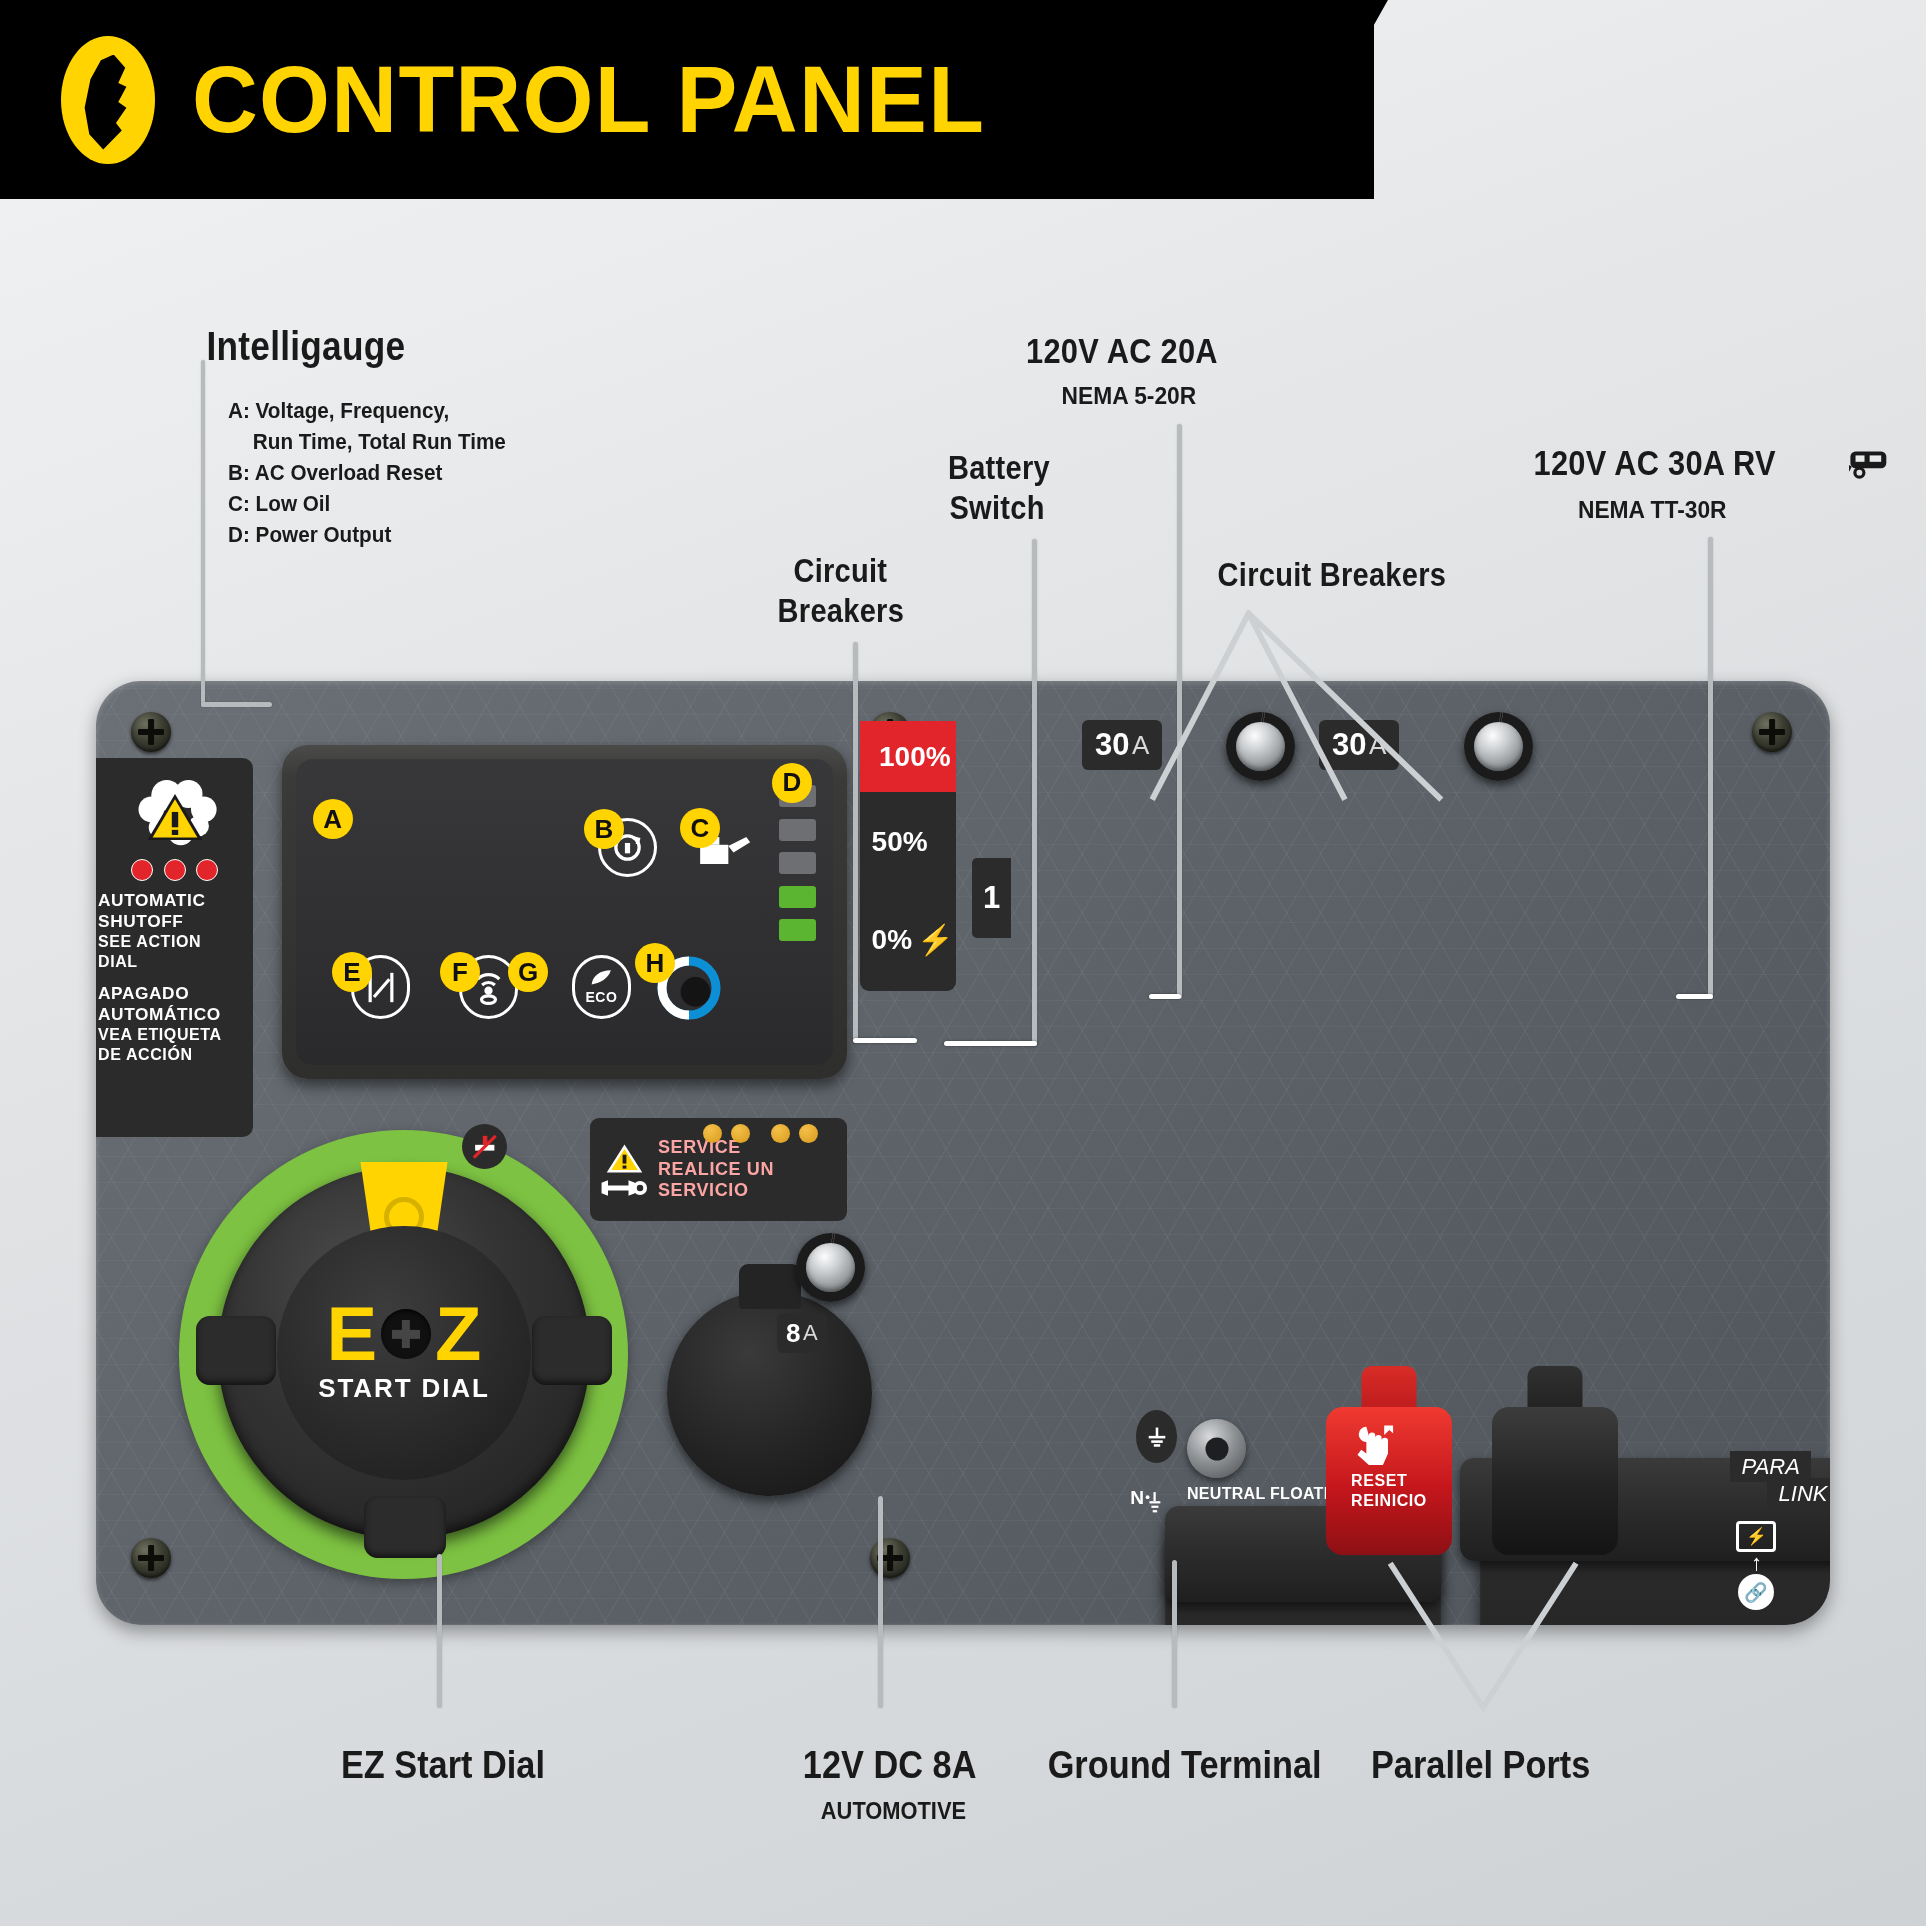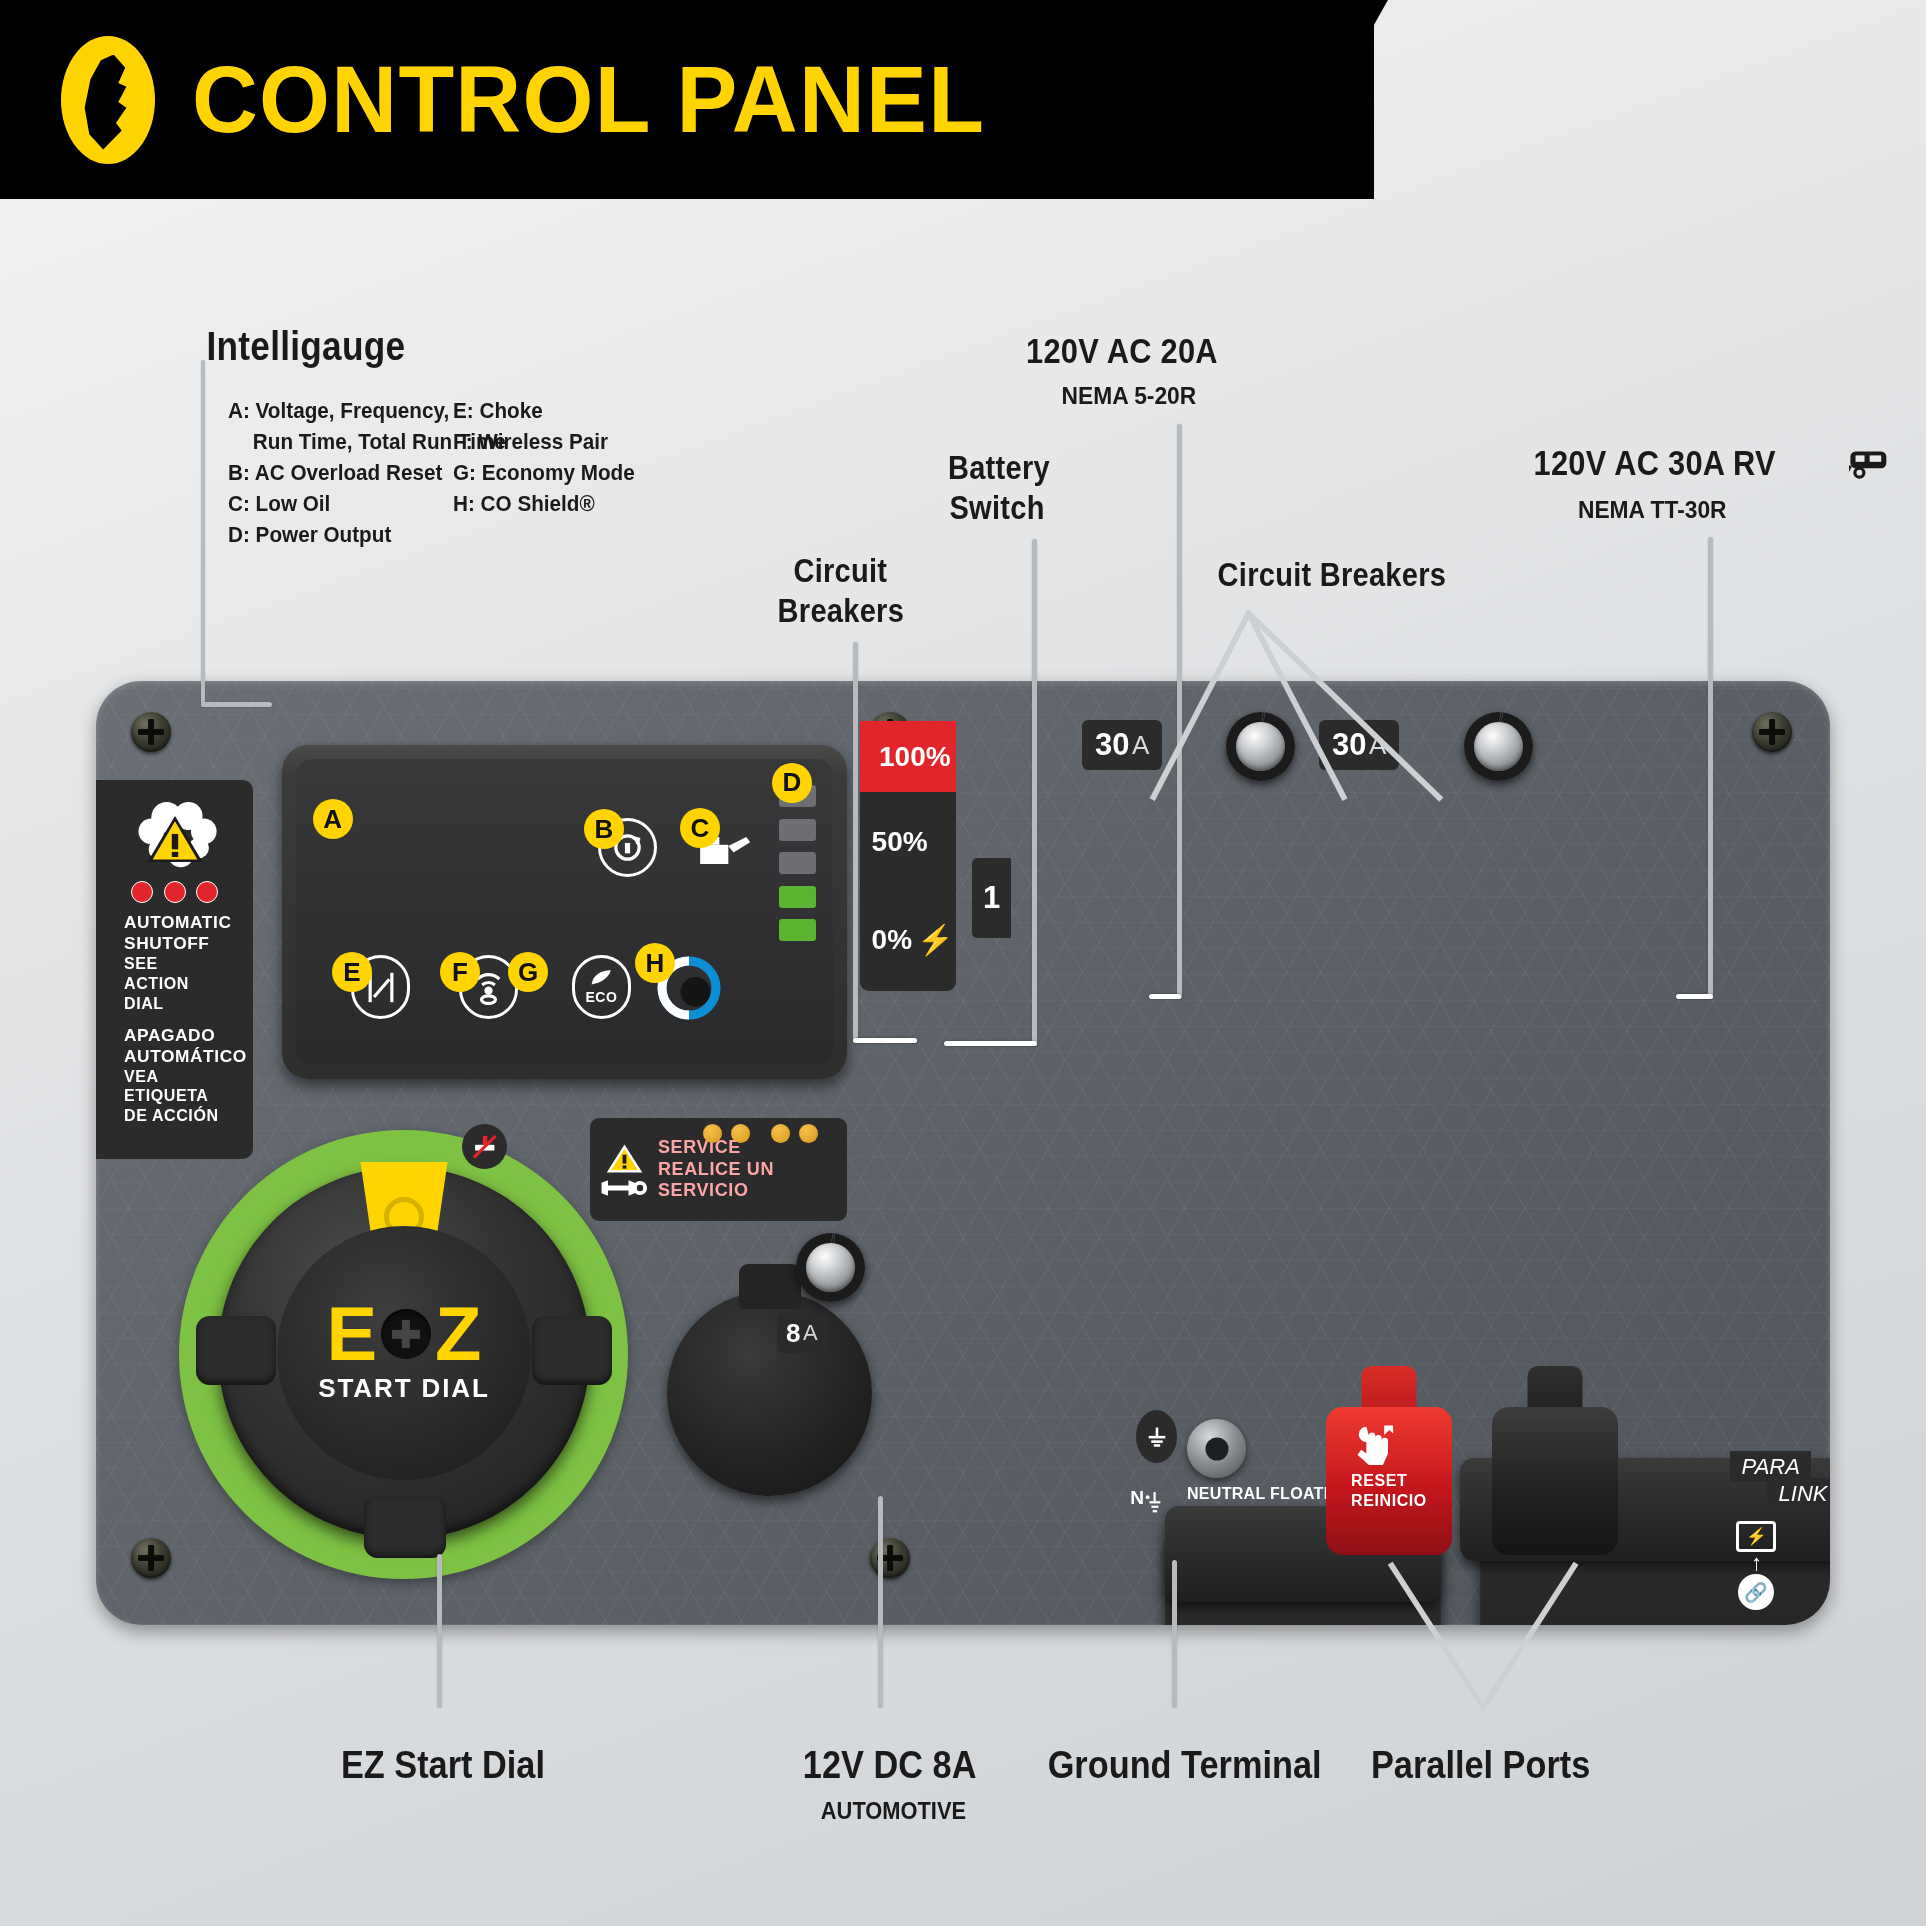--- a/index.html
+++ b/index.html
@@ -93,21 +93,21 @@
   }
   .screw::before,.screw::after{
     content:""; position:absolute; background:#0c0d08; border-radius:1.3px;
   }
   .screw::before{ left:50%; top:17%; width:5.8px; height:66%; transform:translateX(-50%); }
   .screw::after{ top:50%; left:17%; height:5.8px; width:66%; transform:translateY(-50%); }
 
   
   #warn-label{
     position:absolute; left:0px; top:77px; width:157px; height:379px;
-    background:#2b2b2b; border-radius:0 10.3px 10.3px 0; padding:14px 28px; z-index:10;margin-top:22px;
+    background:#2b2b2b; border-radius:0 10.3px 10.3px 0; padding:14px 2px; z-index:10;
   }
   #warn-label .smoke{
     width:96px; height:77px; margin:3.9px auto 2.6px; position:relative;
   }
   #warn-label .dots{ display:flex; gap:10.3px; justify-content:center; margin:6.4px 0 9px; }
   #warn-label .dot{ width:22px;height:22px;border-radius:50%;background:#e1252b;
     border:1.9px solid #fff; }
   #warn-label .t{ color:#fff; font-size:17.3px; font-weight:bold; line-height:1.22;
     font-family:"Liberation Sans Narrow","Liberation Sans",sans-serif; letter-spacing:0.6px;}
   #warn-label .t.sm{ font-size:16px; }
@@ -368,26 +368,20 @@
 
 <div class="callout-title" style="left:193px; top:324px; font-size:40px;">Intelligauge</div>
 
 <div id="legend">
   <div class="col" style="width:222px;">
     <div class="row">A: Voltage, Frequency,</div>
     <div class="row indent">Run Time, Total Run Time</div>
     <div class="row">B: AC Overload Reset</div>
     <div class="row">C: Low Oil</div>
     <div class="row">D: Power Output</div>
-  </div>
-  <div class="col" style="width:180px;">
-    <div class="row">E: Choke</div>
-    <div class="row">F: Wireless Pair</div>
-    <div class="row">G: Economy Mode</div>
-    <div class="row">H: CO Shield®</div>
   </div>
 </div>
 
 <div class="callout-title" style="left:787px; top:552px; font-size:33px;">Circuit</div>
 <div class="callout-title" style="left:769px; top:592px; font-size:33px;">Breakers</div>
 
 <div class="callout-title" style="left:941px; top:449px; font-size:33px;">Battery</div>
 <div class="callout-title" style="left:943px; top:489px; font-size:33px;">Switch</div>
 
 <div class="callout-title" style="left:1013px; top:331px; font-size:35px;">120V AC 20A</div>

